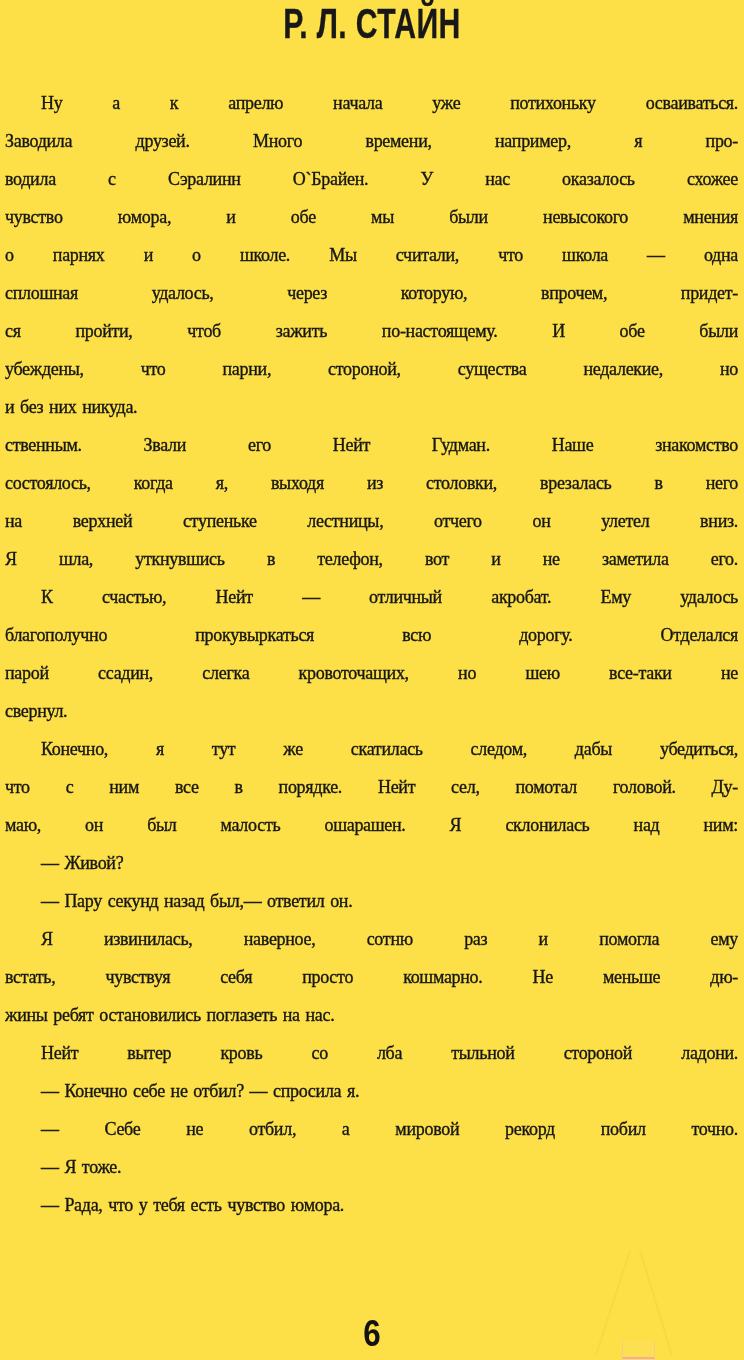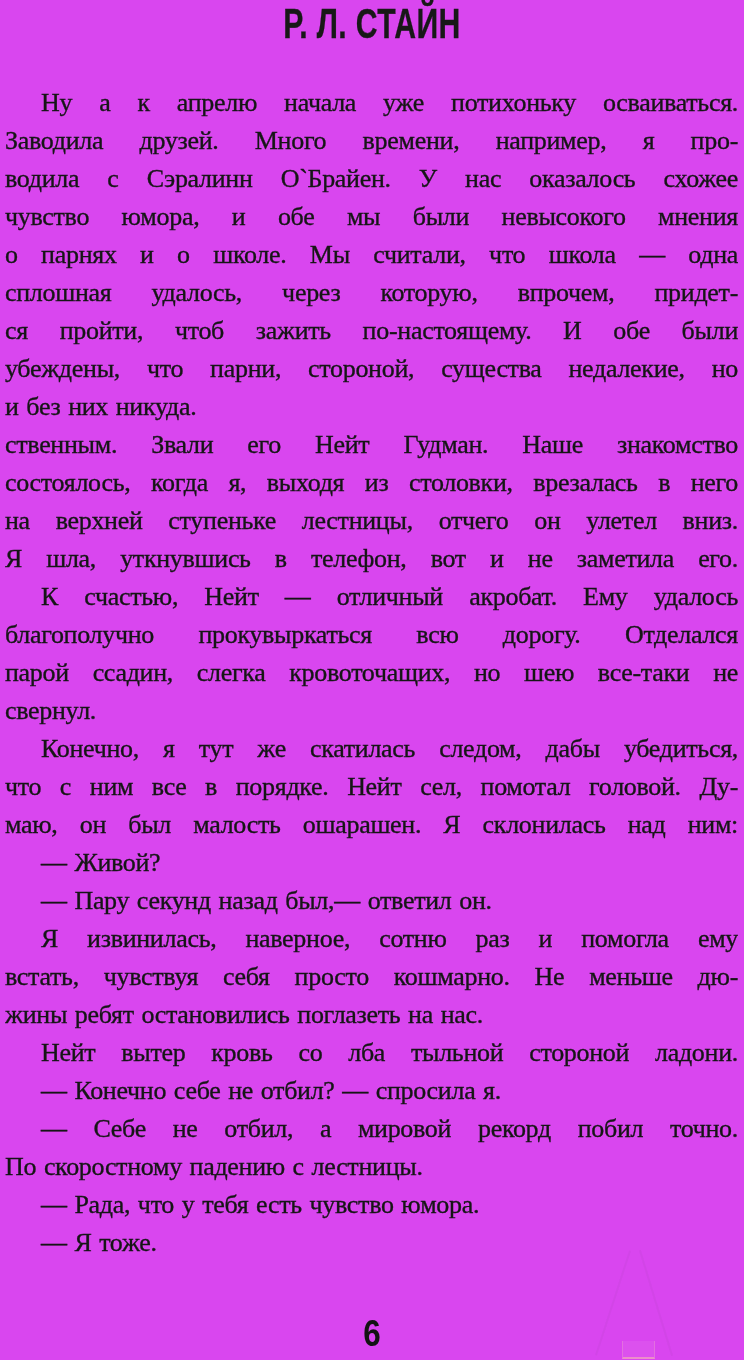--- a/index.html
+++ b/index.html
@@ -11,21 +11,21 @@
     width: 744px;
     height: 1360px;
     position: relative;
     overflow: hidden;
     font-family: "Liberation Serif", "DejaVu Serif", serif;
     color: #161616;
   }
   .page {
     position: absolute;
     inset: 0;
-    background: #d946ef;
+    background: #fde047;
   }
   
   .author-head {
     position: absolute;
     top: 1px;
     left: 0;
     right: 0;
     text-align: center;
     font-family: "Liberation Sans", sans-serif;
     font-weight: 700;
@@ -36,21 +36,21 @@
     transform: scaleX(0.72);
     transform-origin: center;
     -webkit-text-stroke: 0.3px #181818;
   }
   
   .text-block {
     position: absolute;
     top: 84px;
     left: 5px;
     width: 733px;
-    font-size: 26px;
+    font-size: 18px;
     letter-spacing: -0.3px;
     word-spacing: 1.5px;
     -webkit-text-stroke: 0.35px #161616;
   }
   .ln {
     height: 38px;
     line-height: 38px;
     overflow: hidden;
     text-align: left;
     white-space: normal;
@@ -128,23 +128,22 @@
     <div class="ln jfy">что с ним все в порядке. Нейт сел, помотал головой. Ду-</div>
     <div class="ln jfy">маю, он был малость ошарашен. Я склонилась над ним:</div>
     <div class="ln ind">— Живой?</div>
     <div class="ln ind">— Пару секунд назад был,— ответил он.</div>
     <div class="ln ind jfy">Я извинилась, наверное, сотню раз и помогла ему</div>
     <div class="ln jfy">встать, чувствуя себя просто кошмарно. Не меньше дю-</div>
     <div class="ln">жины ребят остановились поглазеть на нас.</div>
     <div class="ln ind jfy">Нейт вытер кровь со лба тыльной стороной ладони.</div>
     <div class="ln ind">— Конечно себе не отбил? — спросила я.</div>
     <div class="ln ind jfy">— Себе не отбил, а мировой рекорд побил точно.</div>
-    <div class="ln">По скоростному падению с лестницы.</div>
+    <div class="ln ind">— Я тоже.</div>
     <div class="ln ind">— Рада, что у тебя есть чувство юмора.</div>
-    <div class="ln ind">— Я тоже.</div>
   </div>
 
   <div class="page-number">6</div>
 
   <div class="wm wm-a"></div>
   <div class="wm wm-b"></div>
 
   <div class="pink-artifact"></div>
 
 </div>

